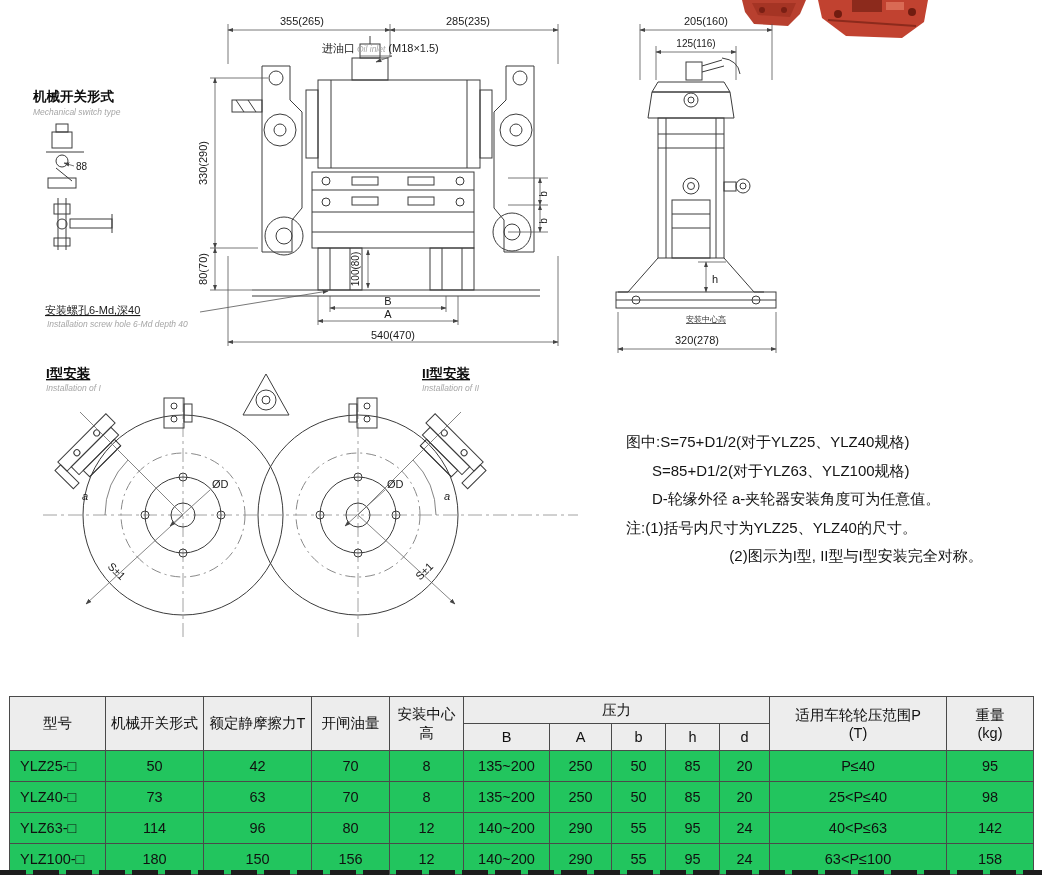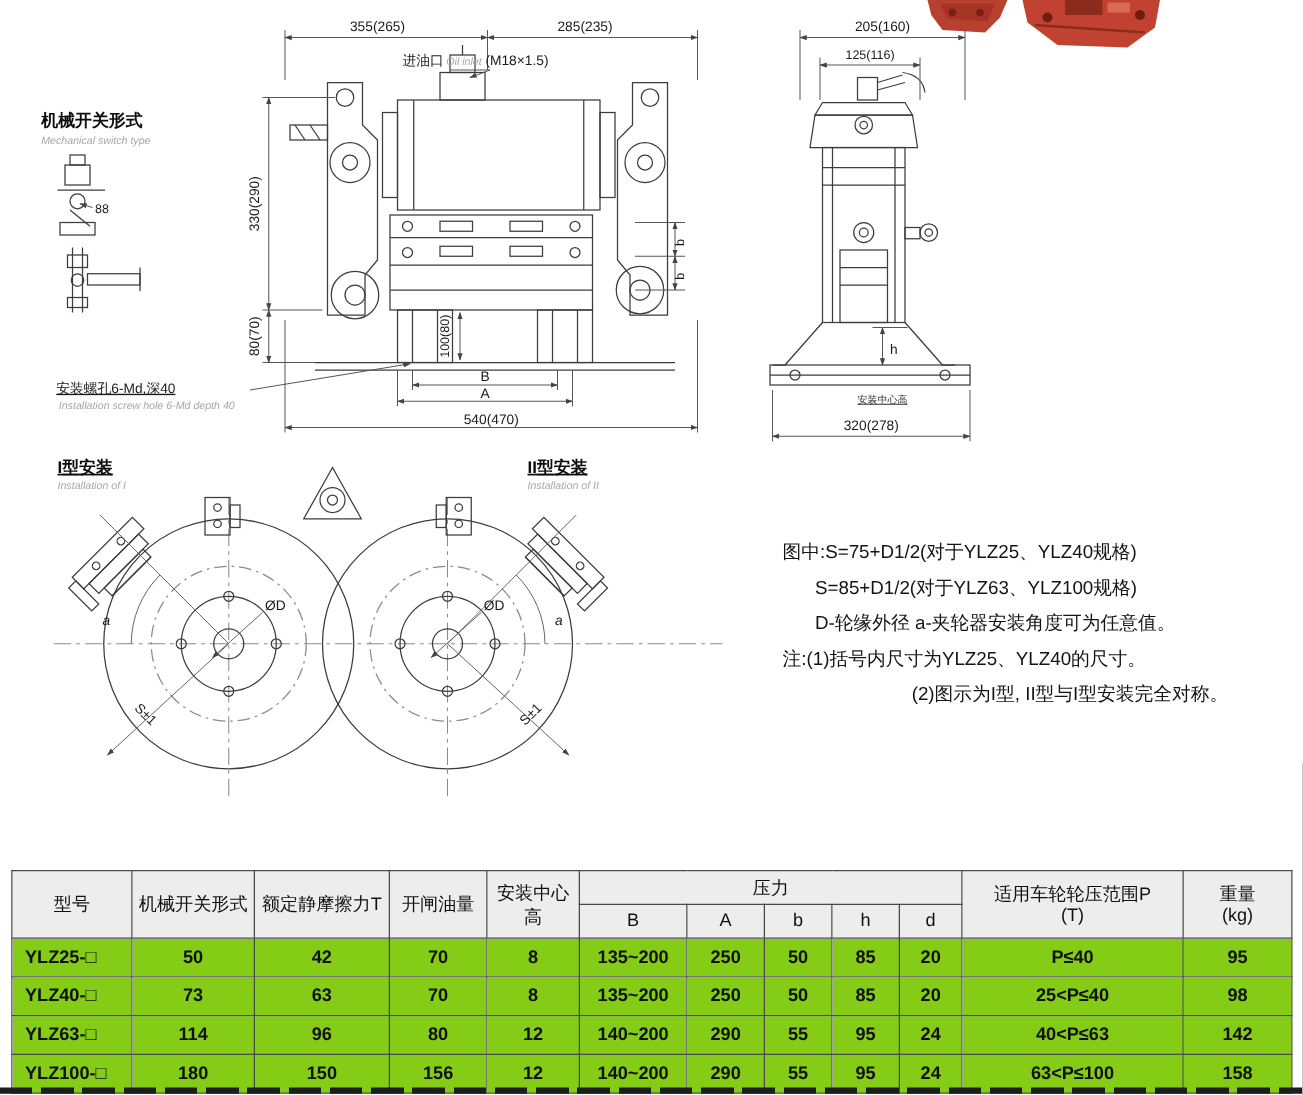--- a/index.html
+++ b/index.html
@@ -16,21 +16,21 @@
   .tiny { font-size:8px; fill:#333; }
 
   .notes { position:absolute; left:606px; top:428px; width:430px; font-size:15px; color:#141414;margin-left:20px; }
   .note-line { line-height:28.5px; white-space:nowrap; }
   .ind1 { padding-left:26px; }
   .ind2 { padding-left:30px;text-align:center; }
 
   #spec-table { position:absolute; left:9px; top:696px; width:1024px; border-collapse:collapse; table-layout:fixed; }
   #spec-table th, #spec-table td { border:1px solid #4a4a4a; text-align:center; font-size:14.5px; color:#101010; overflow:hidden; }
   #spec-table thead th { background:#ededed; font-weight:normal; height:27px; padding:1px 2px; }
-  #spec-table tbody td { height:31px; background:#84cc16;font-weight:bold; }
+  #spec-table tbody td { height:31px; background:#22c55e; }
   #spec-table tbody td.model { text-align:left; padding-left:10px; }
 
   .bottom-dash { position:absolute; left:0; bottom:1px; width:100%; height:5px;
     background:repeating-linear-gradient(90deg,#1d1d1d 0 26px, transparent 26px 33px); }
 </style>
 </head>
 <body>
 
 <div id="page">
 

